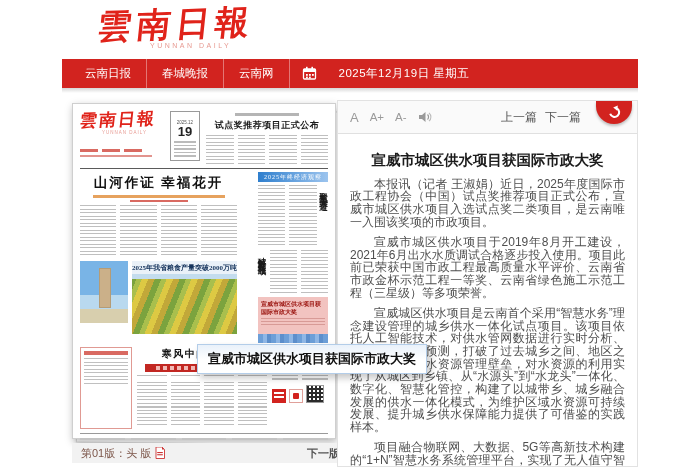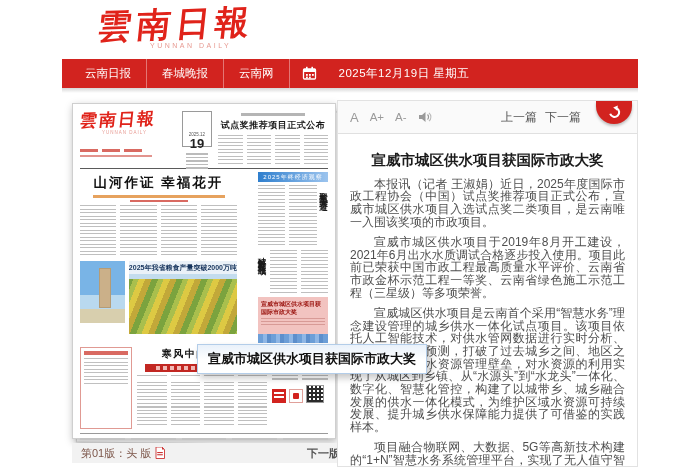--- a/index.html
+++ b/index.html
@@ -26,31 +26,31 @@
          border:1px solid #cfcfcf;box-shadow:1px 3px 8px rgba(0,0,0,.28);box-sizing:border-box;
          padding:7px;cursor:pointer;}
   .t-head{display:flex;height:56px;}
   .t-logo{width:88px;}
   .t-logo-cn{font-size:17px;font-weight:900;color:#e0231a;letter-spacing:2px;
              transform:skewX(-8deg) rotate(-2deg);line-height:1.1;}
   .t-logo-en{font-size:4.5px;color:#e79a92;letter-spacing:1px;margin-left:22px;}
   .t-redrow{display:flex;gap:4px;margin-top:14px;}
   .t-redrow i{display:block;width:18px;height:3px;background:#d96a62;}
   .t-redbar{width:72px;height:2px;background:#e2948e;margin-top:3px;}
-  .t-date{width:30px;height:36px;border:1px solid #9a9a9a;margin-left:14px;text-align:center;
-          font-size:4.5px;color:#555;padding-top:20px;box-sizing:border-box;}
+  .t-date{width:30px;height:50px;border:1px solid #9a9a9a;margin-left:2px;text-align:center;
+          font-size:4.5px;color:#555;padding-top:8px;box-sizing:border-box;}
   .t-date b{display:block;font-size:13px;color:#222;line-height:1.1;}
   .t-date i{display:block;height:1.5px;background:#bbb;margin:2px 3px 0;}
   .t-htop{flex:1;padding-left:6px;}
   .t-kicker{width:64px;height:2.5px;background:#b5b5b5;margin:2px auto 3px;}
   .t-h1{font-size:9px;font-weight:900;color:#191919;text-align:center;letter-spacing:.5px;white-space:nowrap;}
   .cols{display:flex;gap:4px;margin-top:3px;}
   .cols>i{flex:1;display:block;background:repeating-linear-gradient(180deg,#bfbfbf 0 1px,transparent 1px 3.5px);}
   .t-rule{border-top:1.5px solid #5a5a5a;margin:1px 0 3px;}
-  .t-body{display:flex;gap:21px;}
+  .t-body{display:flex;gap:21px;font-family:Liberation Serif, serif;}
   .t-left{width:157px;}
   .t-main-h{font-size:13.5px;font-weight:900;color:#111;text-align:center;letter-spacing:2px;margin-top:2px;}
   .t-orange{width:132px;height:3px;background:#e6a25e;margin:3px auto 2px;}
   .t-redline{width:58px;height:2px;background:#d96a62;margin:0 auto 3px;}
   .t-photo-row{display:flex;gap:4px;margin-top:4px;height:80px;}
   .t-monu{width:52px;height:62px;position:relative;
           background:linear-gradient(180deg,#79b4e6 0 55%,#b9d9ef 55% 78%,#d8cfae 78%);}
   .t-monu i{position:absolute;left:20px;top:8px;width:10px;height:38px;background:#cbb089;
             box-shadow:0 0 0 1px #b59c76;}
   .t-terr{flex:1;}

